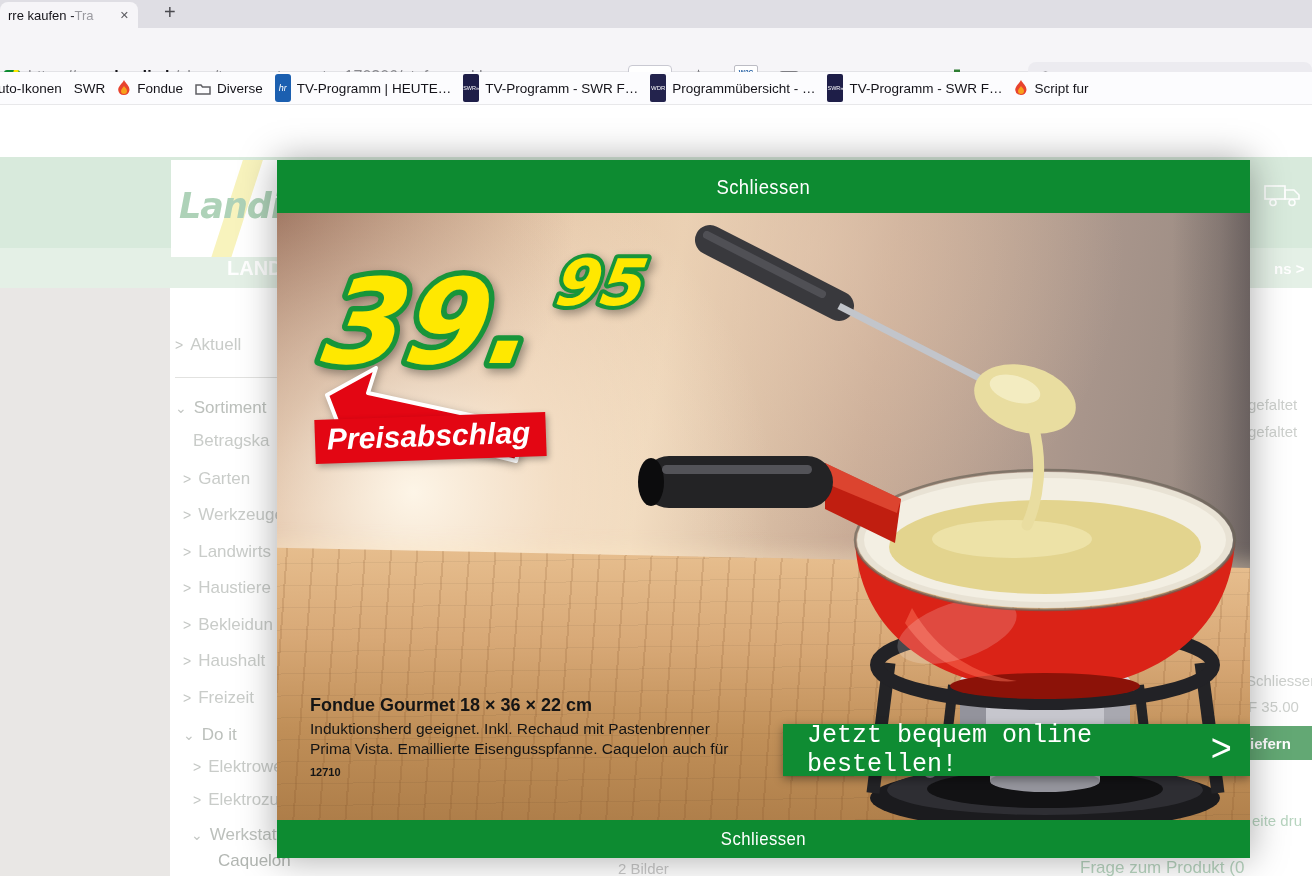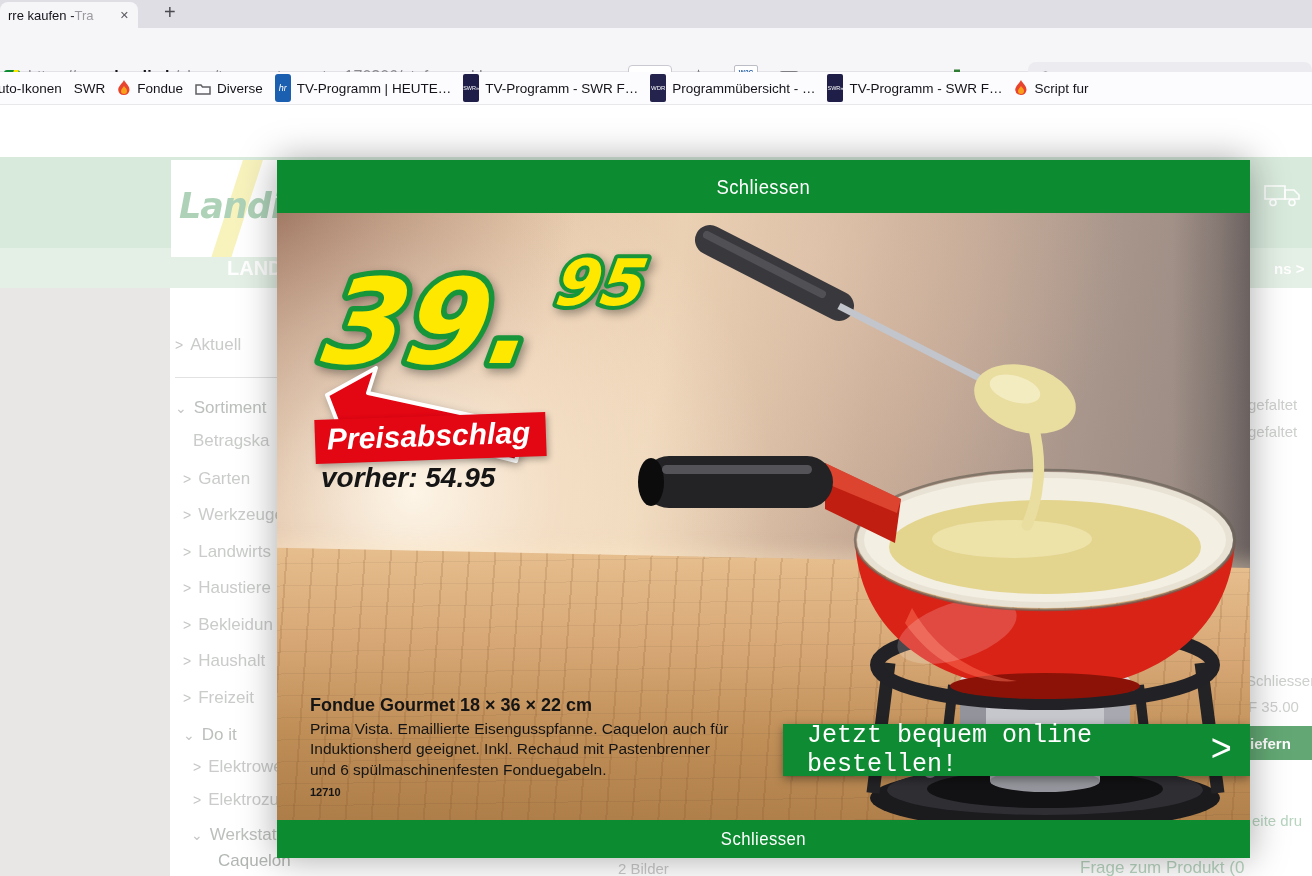--- a/index.html
+++ b/index.html
@@ -363,27 +363,25 @@
         <g transform="skewX(-10)">
           <text x="34" y="122" font-size="118" fill="#ffe800" stroke="#17953a" stroke-width="11" paint-order="stroke" stroke-linejoin="round">39.</text>
           <text x="258" y="64" font-size="64" fill="#ffe800" stroke="#17953a" stroke-width="8" paint-order="stroke" stroke-linejoin="round">95</text>
         </g>
       </svg>
 
       <svg class="arrow-svg" width="215" height="108" viewBox="0 0 215 108">
         <polygon points="8,34 57,7 49,32 206,66 197,100 38,60 28,86" fill="#e30613" stroke="#fff" stroke-width="4" stroke-linejoin="round"></polygon>
       </svg>
       <div class="sale-badge">Preisabschlag</div>
-      <div class="sale-prev">vorher: 54.95</div>
 
       <div class="prod">
         <h3>Fondue Gourmet 18 × 36 × 22 cm</h3>
+        <p>Induktionsherd geeignet. Inkl. Rechaud mit Pastenbrenner</p>
         <p>Prima Vista. Emaillierte Eisengusspfanne. Caquelon auch für</p>
-        <p>Induktionsherd geeignet. Inkl. Rechaud mit Pastenbrenner</p>
-        <p>und 6 spülmaschinenfesten Fonduegabeln.</p>
         <div class="sku">12710</div>
       </div>
 
       <div class="cta">
         <span class="lbl">Jetzt bequem online bestellen!</span>
         <span class="chev">&gt;</span>
       </div>
     </div>
     <div class="mbar mbar-bot">
         <span>Schliessen</span>

